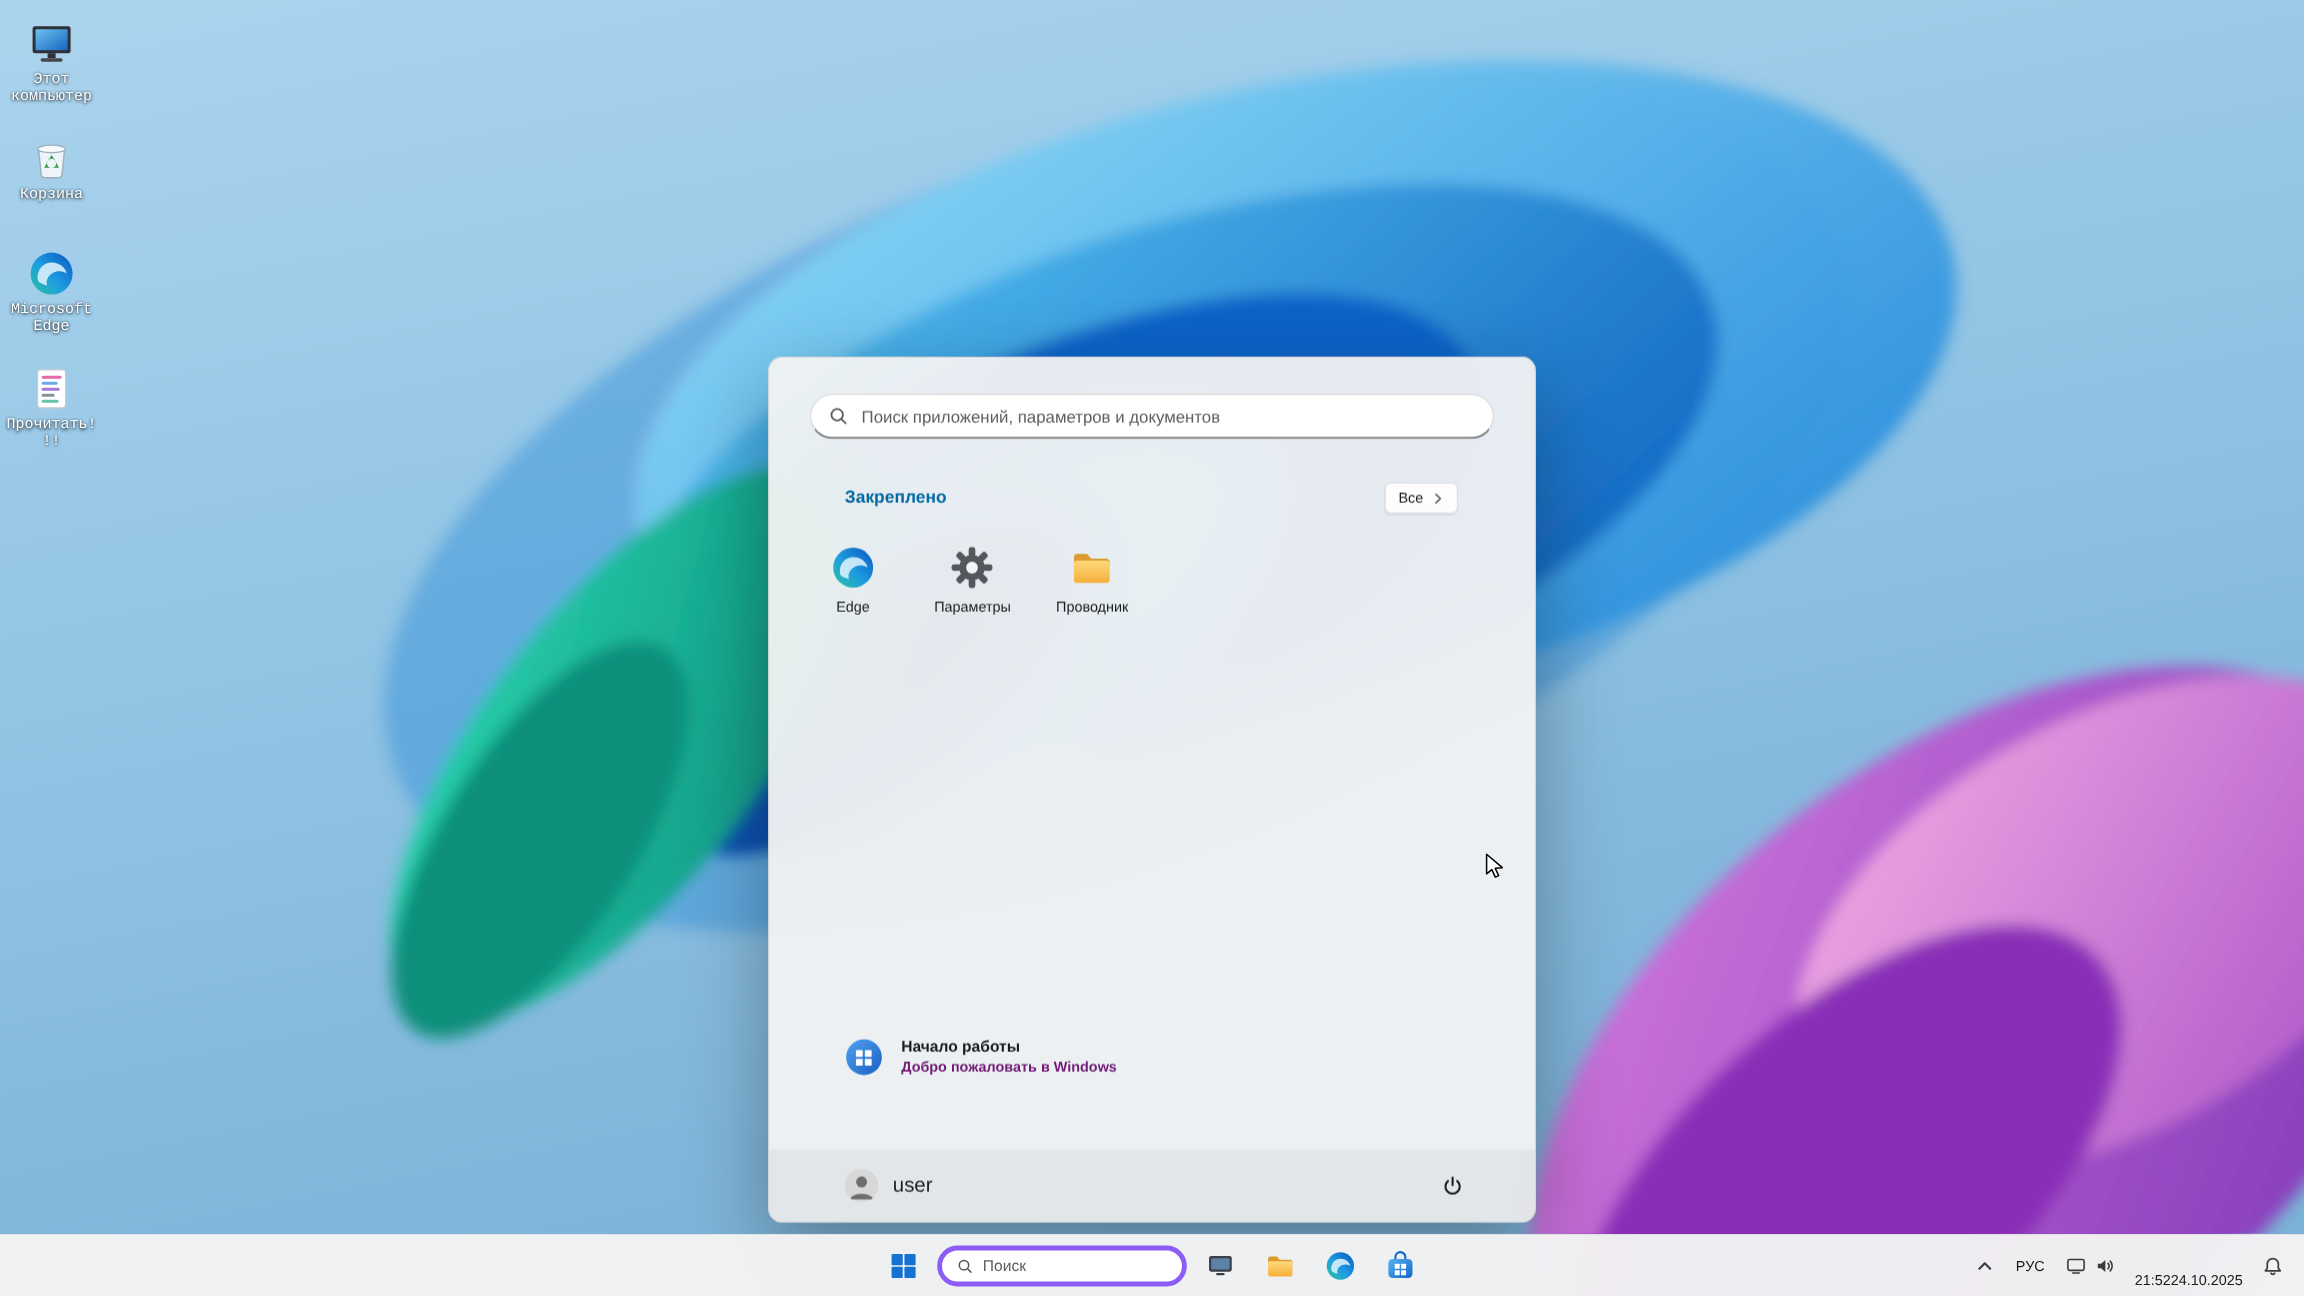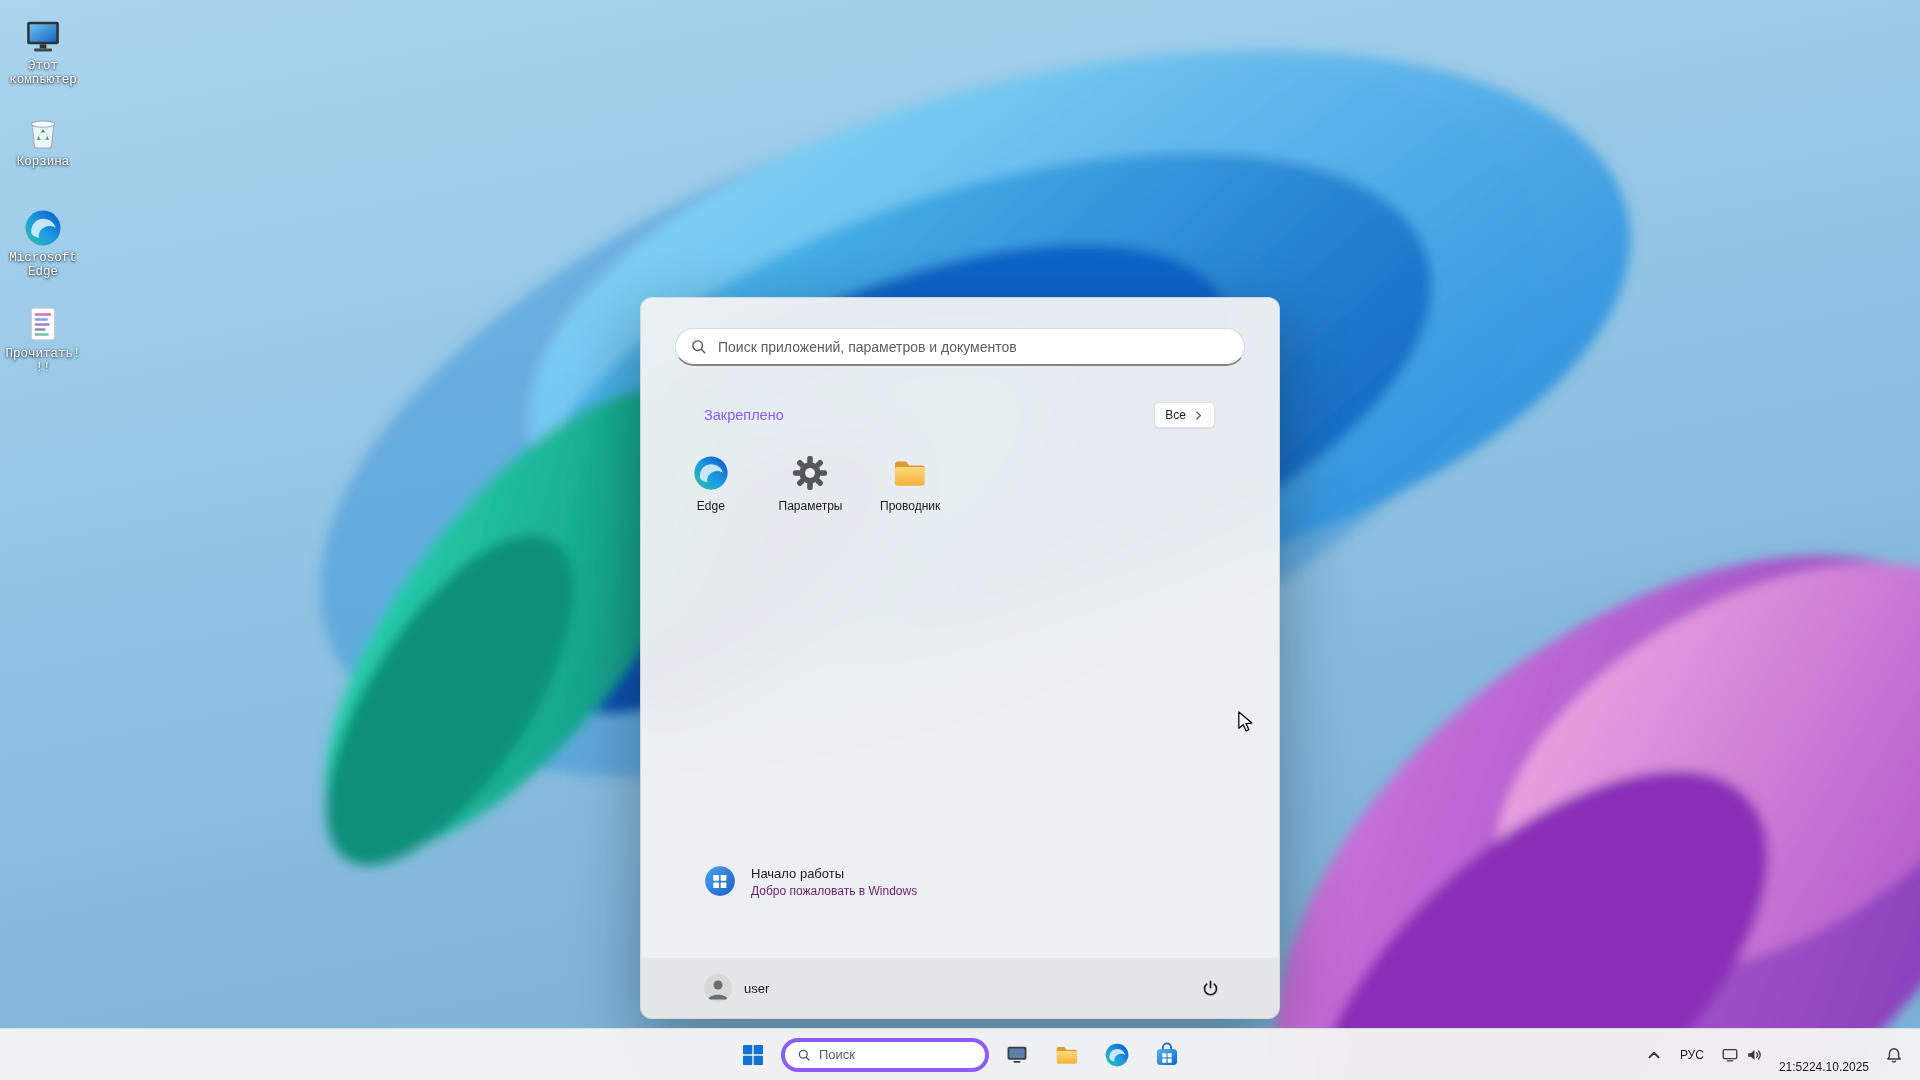--- a/index.html
+++ b/index.html
@@ -24,47 +24,47 @@
     box-shadow:0 26px 70px rgba(0,0,0,.32); display:flex; flex-direction:column; overflow:hidden; }
   .sm-search-wrap { padding:30px 34px 0 34px; }
   .sm-search { position:relative; height:38px; background:#fff; border:1px solid #d9d9d9;
     border-bottom:2px solid #848484; border-radius:20px; display:flex; align-items:center; }
   .sm-search .mag { position:absolute; left:14px; width:17px; height:17px; }
   .sm-search input { width:100%; height:100%; border:none; outline:none; background:transparent;
     padding-left:42px; font-size:14px; color:#333; font-family:inherit; }
   .sm-search input::placeholder { color:#5d5d5d; opacity:1; }
 
   .sm-pinned-head { display:flex; justify-content:space-between; align-items:center; margin:36px 64px 0 63px; }
-  .sm-head-title { font-size:14.5px; font-weight:400; color:#8b5cf6; }
+  .sm-head-title { font-size:14.5px; font-weight:700; color:#0369a1; }
   .all-btn { display:flex; align-items:center; gap:7px; background:#fdfdfd; border:1px solid #e1e1e1;
     border-radius:5px; padding:5px 10px; font-size:12px; color:#1b1b1b; cursor:pointer;
     box-shadow:0 1px 1px rgba(0,0,0,.06); }
   .all-btn svg { width:11px; height:11px; }
 
   .sm-apps { display:grid; grid-template-columns:repeat(6,1fr); padding:20px 34px 0 34px;gap:28px; }
   .sm-app { height:86px; display:flex; flex-direction:column; align-items:center; padding-top:6px;
     gap:7px; border-radius:6px; cursor:pointer; }
   .sm-app svg { width:38px; height:38px; }
   .sm-app .lbl { font-size:12px; color:#1b1b1b; }
 
   .sm-rec { margin-top:auto; padding:0 34px 0 34px; margin-bottom:50px; }
   .sm-rec-head { font-size:14.5px; font-weight:700; color:#1b1b1b; margin:0 0 12px 29px; }
-  .sm-rec-item { display:flex; align-items:flex-end; gap:14px; width:300px; padding:10px 14px;
-    margin-left:14px; border-radius:6px; cursor:pointer; }
+  .sm-rec-item { display:flex; align-items:flex-start; gap:14px; width:300px; padding:10px 14px;
+    margin-left:14px; border-radius:6px; cursor:pointer;font-weight:bold; }
   .sm-rec-item svg { width:34px; height:34px; flex:0 0 auto; }
   .sm-rec-txt { display:flex; flex-direction:column; gap:3px; }
   .sm-rec-title { font-size:13px; color:#1b1b1b; }
   .sm-rec-sub { font-size:12px; color:#701a75; }
 
   .sm-footer { height:60px; flex:0 0 auto; background:rgba(0,0,0,.045);
     display:flex; align-items:center; justify-content:space-between; padding:0 49px 0 63px; }
   .user-btn { display:flex; align-items:center; gap:12px; padding:6px 10px; margin-left:-10px;
     border-radius:6px; cursor:pointer; }
   .user-btn svg { width:28px; height:28px; }
-  .user-name { font-size:13px; color:#1b1b1b; }
+  .user-name { font-size:17px; color:#1b1b1b; }
   .power-btn { width:40px; height:40px; display:grid; place-items:center; border-radius:6px; cursor:pointer; }
   .power-btn svg { width:19px; height:19px; }
 
   
   .taskbar { position:absolute; left:0; right:0; bottom:0; height:52px;
     background:rgba(243,243,243,.97); backdrop-filter:blur(20px);
     border-top:1px solid rgba(0,0,0,.08); }
   .tb-center { position:absolute; left:50%; top:0; height:100%; transform:translateX(-50%);
     display:flex; align-items:center; gap:6px; }
   .tb-btn { width:44px; height:44px; display:grid; place-items:center; border-radius:6px; cursor:pointer; }

